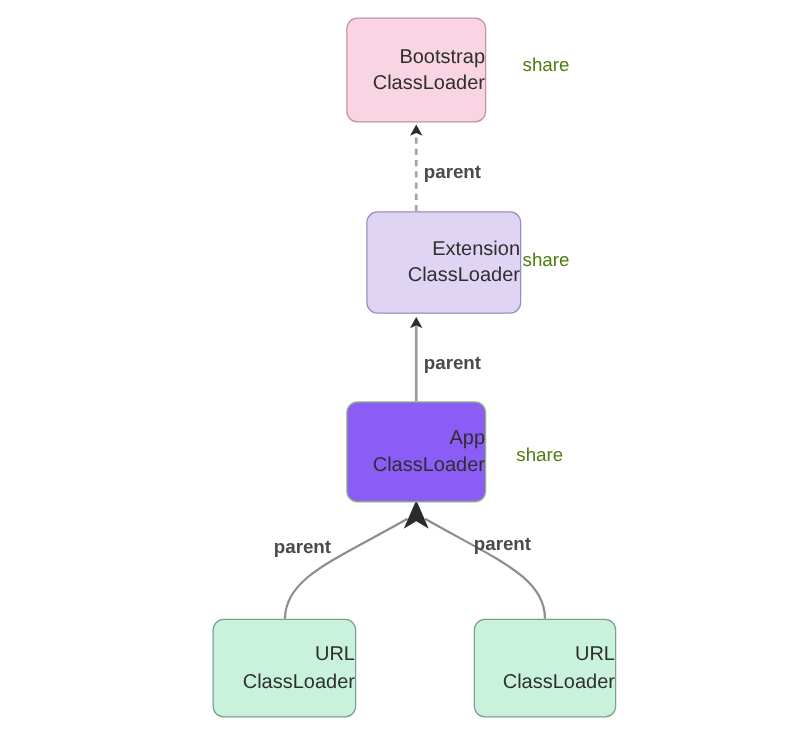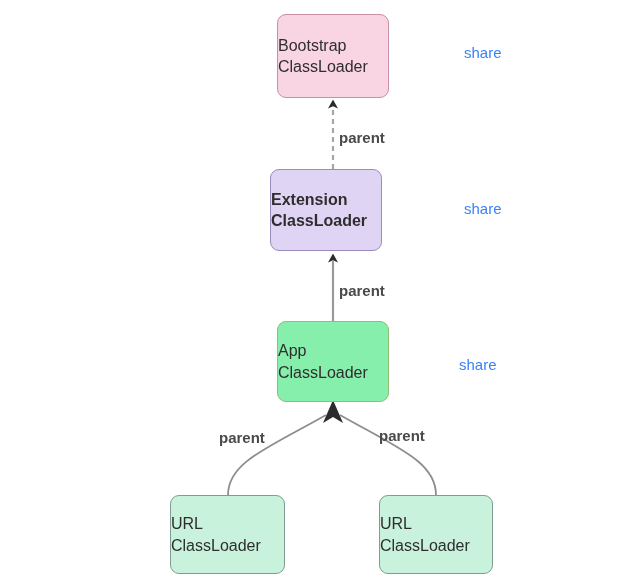--- a/index.html
+++ b/index.html
@@ -25,52 +25,51 @@
     width: 640px;
     height: 585px;
     pointer-events: none;
   }
   .node {
     position: absolute;
     box-sizing: border-box;
     border-radius: 9px;
     display: flex;
     flex-direction: column;
-    align-items: flex-start;
+    align-items: flex-end;
     justify-content: center;
     text-align: center;
     line-height: 1.32;
     font-size: 16px;
     color: #2e2e2e;
     z-index: 2;
   }
   .node .nline {
     display: block;
     white-space: nowrap;
   }
   
   #node-bootstrap {
     left: 277px;  top: 14px;
     width: 112px; height: 84px;
     background: #f9d4e2;
     border: 1.4px solid #c88fa6;
   }
   
   #node-extension {
-    left: 270px;  top: 169px;
-    width: 112px; height: 82px;
+    left: 293px;  top: 169px;
+    width: 124px; height: 82px;
     background: #e0d4f5;
     border: 1.4px solid #9a8cc0;
-    font-weight: bold;
   }
   
   #node-app {
     left: 277px;  top: 321px;
     width: 112px; height: 81px;
-    background: #86efac;
+    background: #8b5cf6;
     border: 1.4px solid #93bd73;
   }
   
   #node-url-left {
     left: 170px;  top: 495px;
     width: 115px; height: 79px;
     background: #c9f2dd;
     border: 1.4px solid #7d9e90;
   }
   #node-url-right {
@@ -83,24 +82,23 @@
     position: absolute;
     font-size: 15px;
     color: #4a4a4a;
     white-space: nowrap;
     z-index: 3;
     font-weight: bold;
   }
   .side-label {
     position: absolute;
     font-size: 15px;
-    color: #3b82f6;
+    color: #4d7c0f;
     white-space: nowrap;
     z-index: 3;
-    margin-left: 46px;
   }
   #label-parent-boot  { left: 339px; top: 129px; }
   #label-parent-ext   { left: 339px; top: 282px; }
   #label-parent-left  { left: 219px; top: 429px; }
   #label-parent-right { left: 379px; top: 427px; }
   #label-share-boot { left: 418px; top: 44px; }
   #label-share-ext  { left: 418px; top: 200px; }
   #label-share-app  { left: 413px; top: 356px; }
 </style>
 </head>

